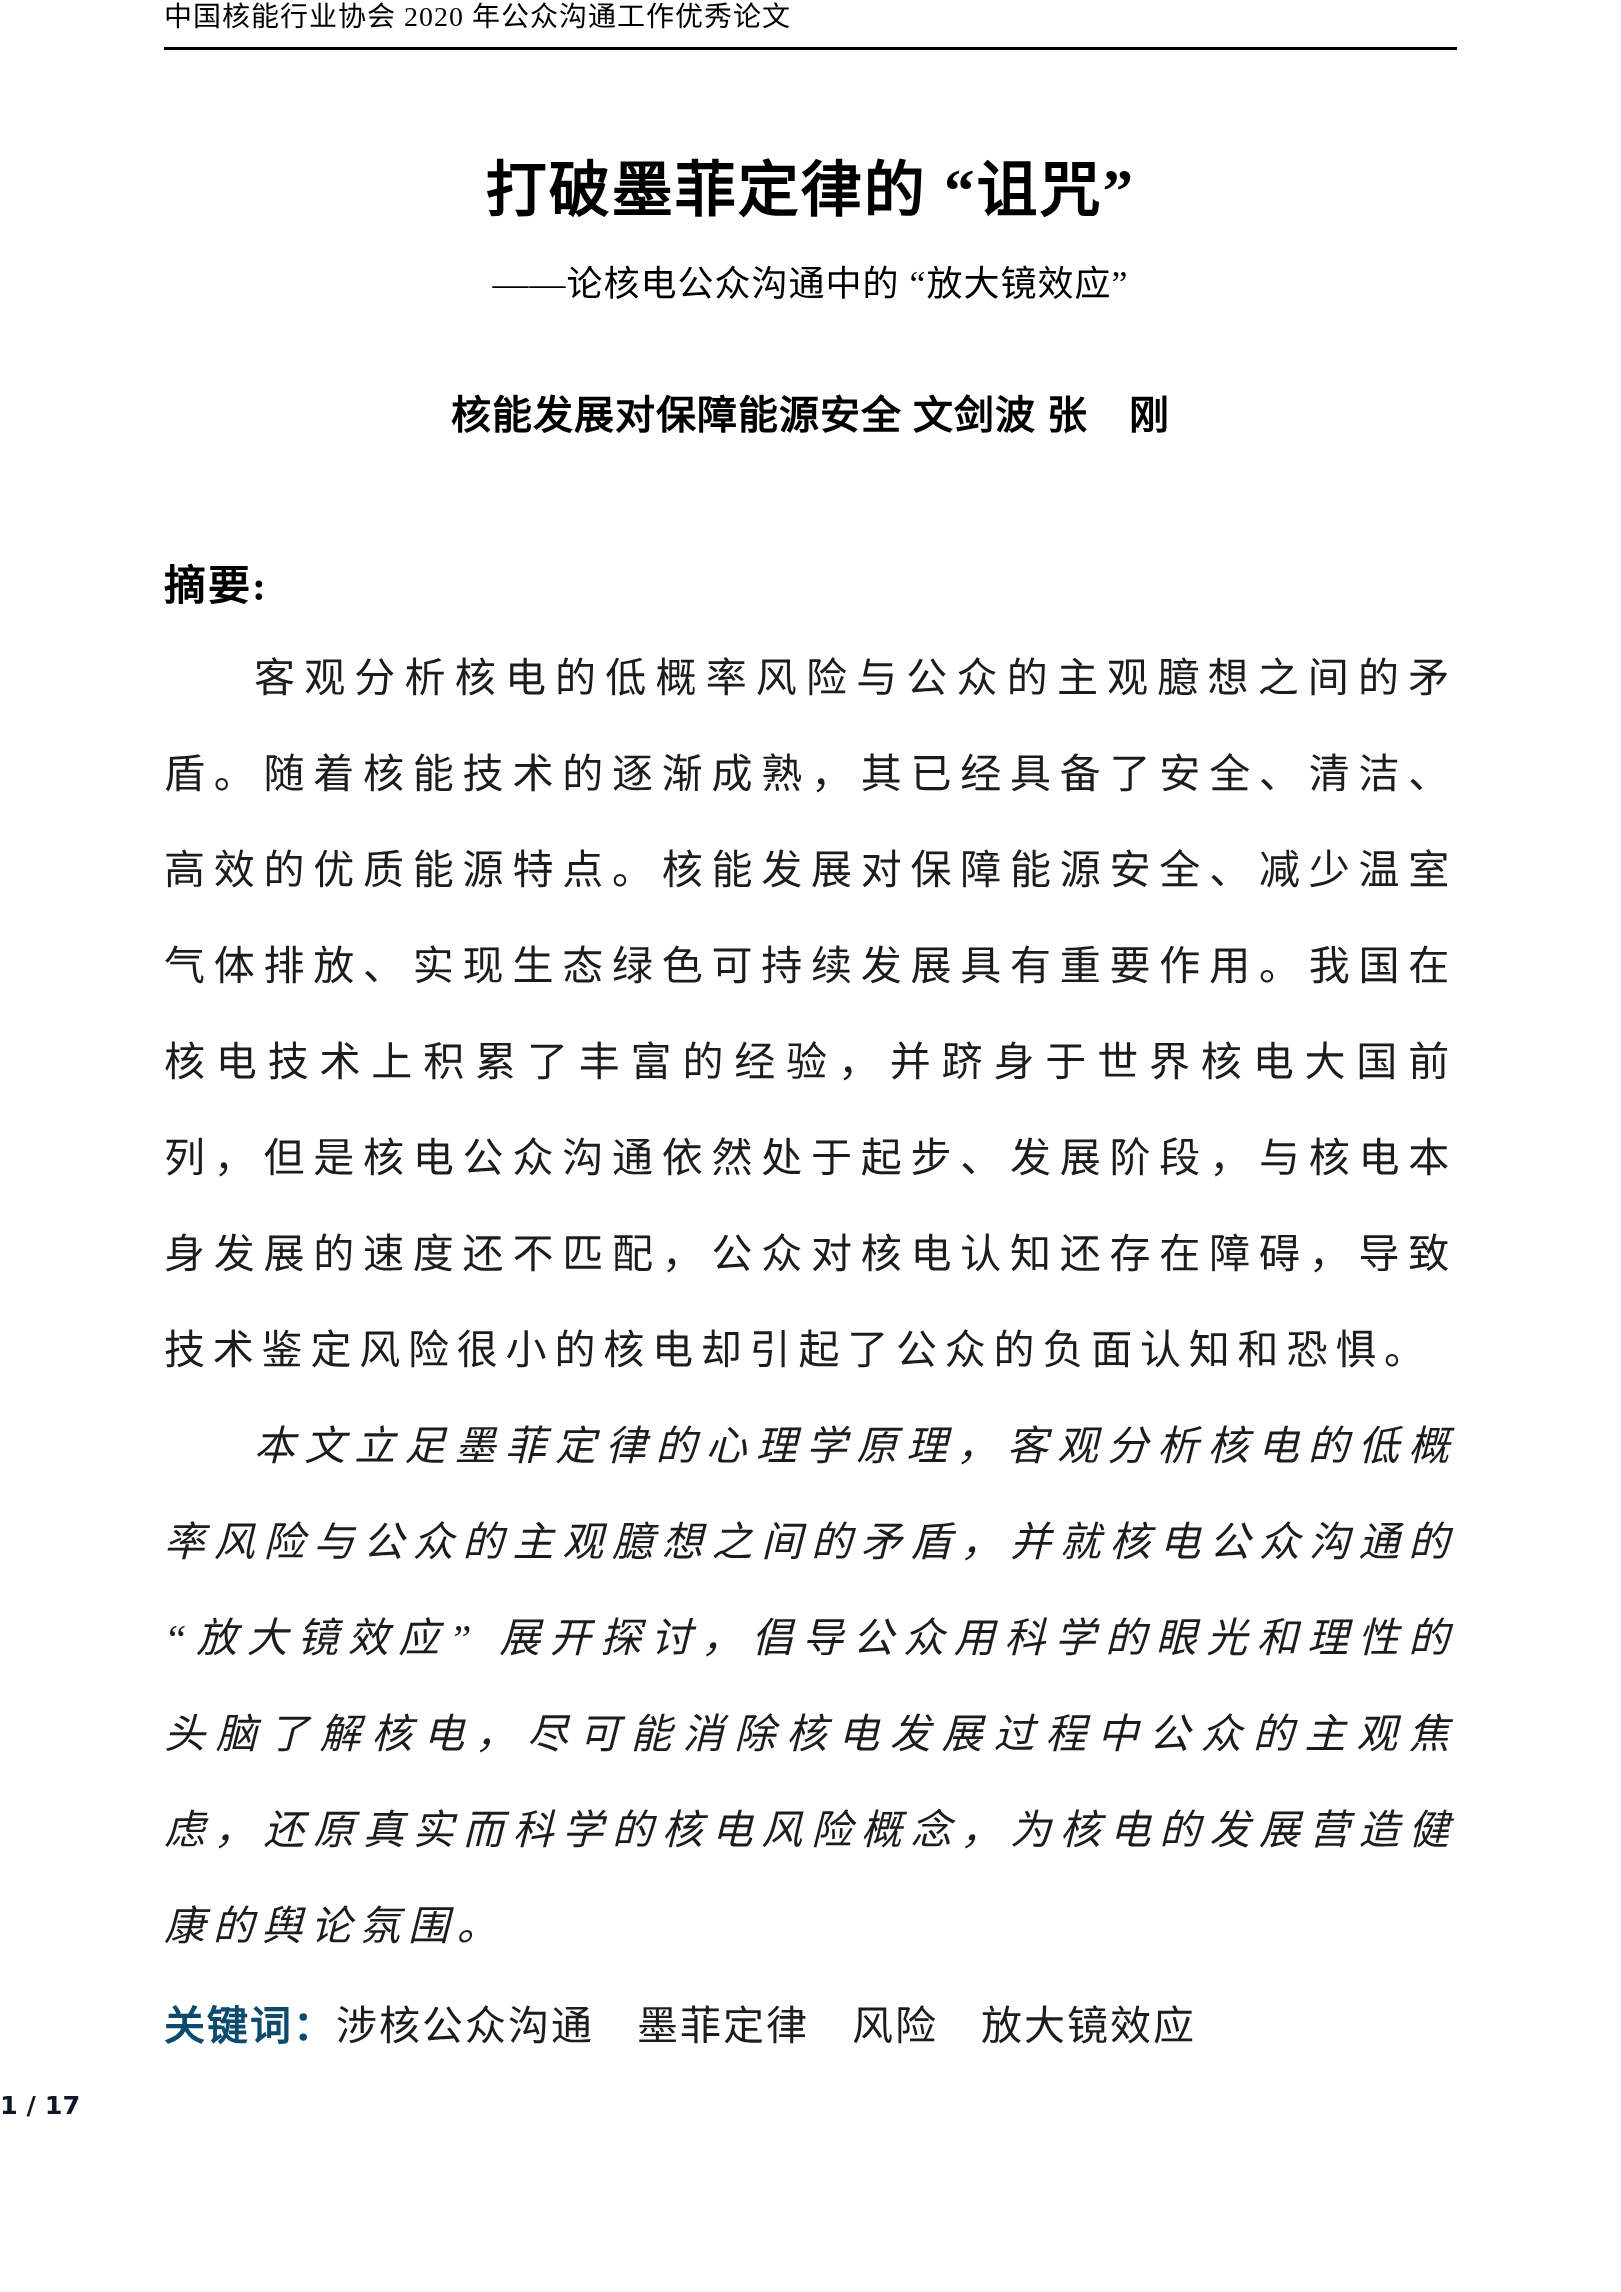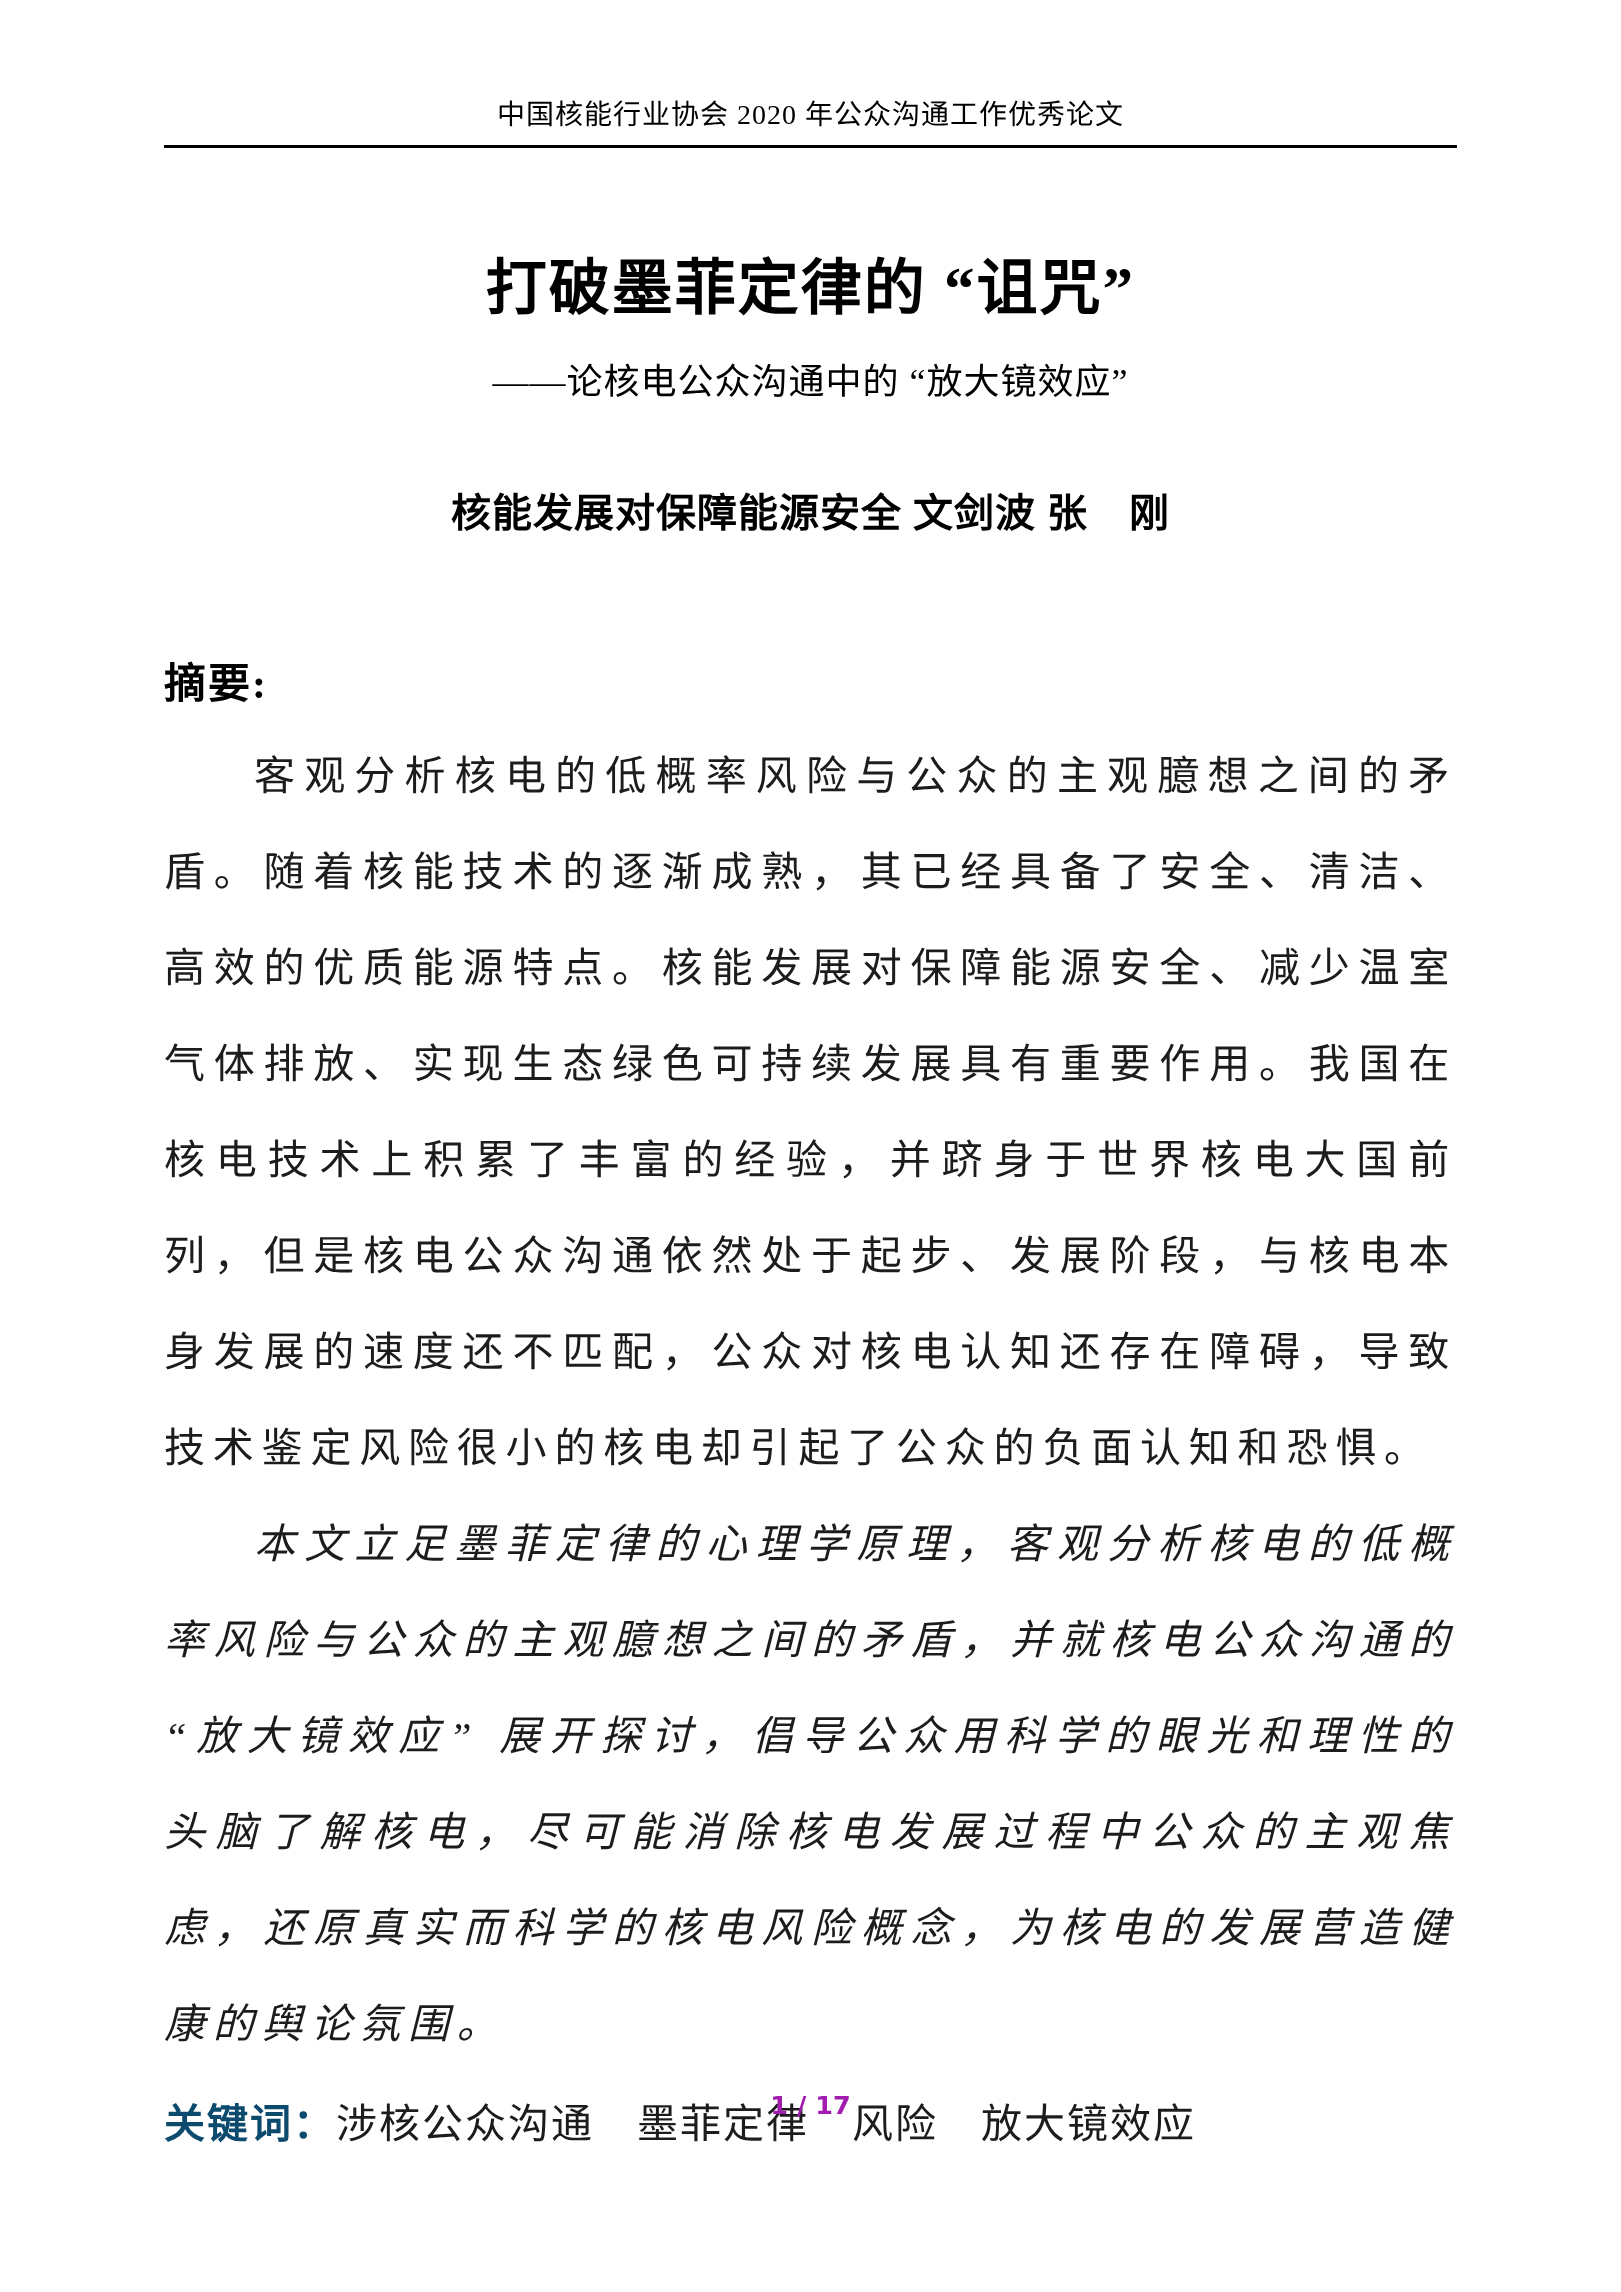--- a/index.html
+++ b/index.html
@@ -12,22 +12,20 @@
     width: 1621px;
     height: 2293px;
     background: #ffffff;
     color: #000000;
     font-family: "Liberation Serif", "DejaVu Serif", serif;
     box-sizing: border-box;
     padding: 0 164px;
     overflow: hidden;
   }
   .running-header {
-    padding-top: 98px;
-    text-align: center;
   }
   .running-header-text {
     font-size: 28px;
     letter-spacing: 1px;
     color: #000000;
     line-height: 1.2;
   }
   .header-rule {
     border: none;
     border-top: 3.9px solid #000000;
@@ -84,25 +82,25 @@
   }
   .kw-label {
     font-weight: bold;
     color: #0c4a6e;
   }
   .page-footer {
     position: absolute;
     left: 0;
     right: 0;
     top: 2090px;
-    text-align: center;
+    text-align: left;
     font-size: 25.5px;
     font-weight: bold;
     font-family: "DejaVu Sans", "Liberation Sans", sans-serif;
-    color: #a21caf;
+    color: #0f172a;
   }
 </style>
 </head>
 <body>
 
 <div class="page">
 
   <header class="running-header">
     <div class="running-header-text">中国核能行业协会 2020 年公众沟通工作优秀论文</div>
     <hr class="header-rule">

